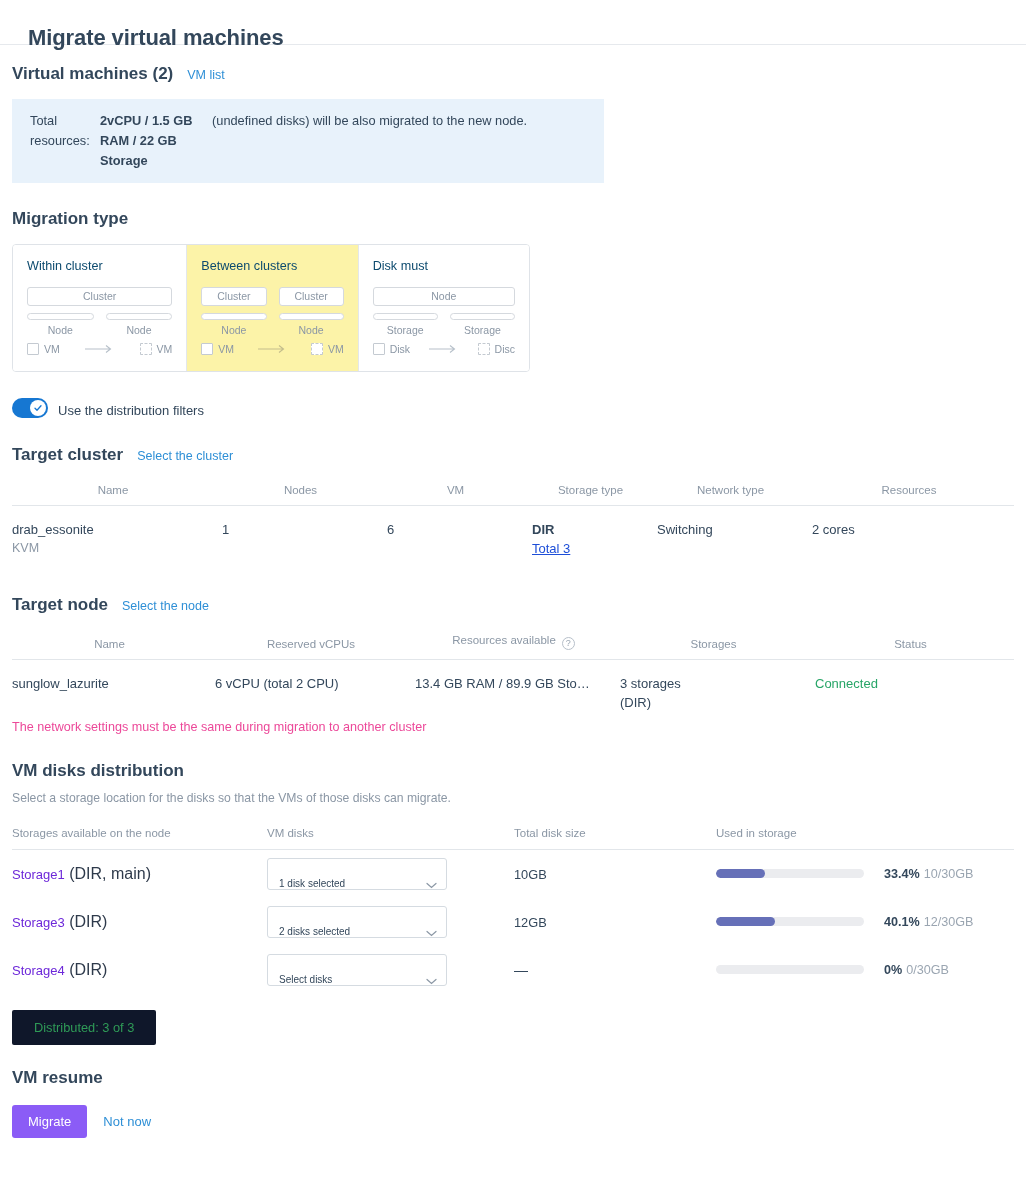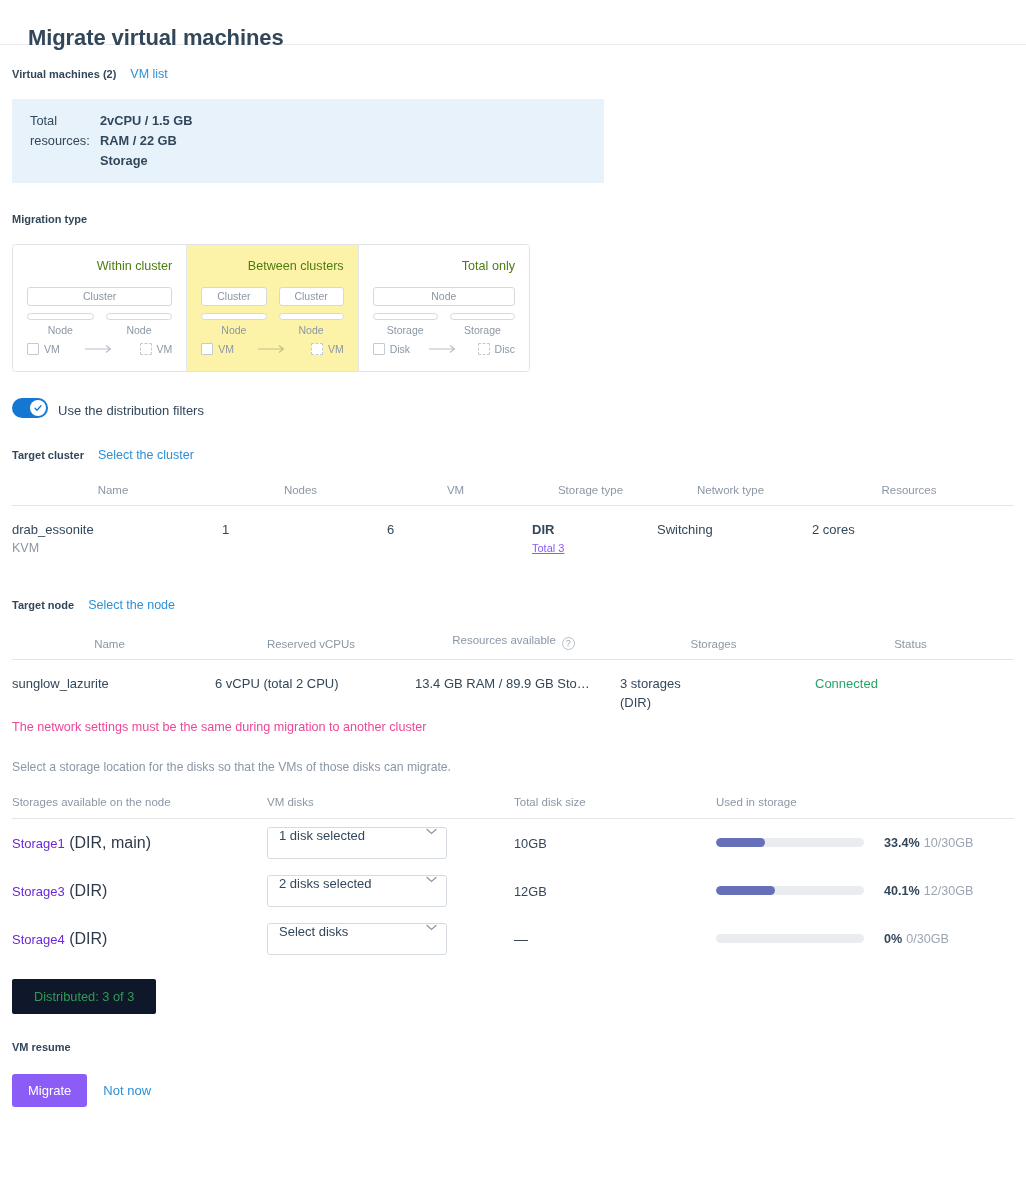--- a/index.html
+++ b/index.html
@@ -32,21 +32,21 @@
 
   .content { padding: 0 12px; }
 
   
   .section-head {
     display: flex;
     align-items: baseline;
     gap: 14px;
   }
   .section-title {
-    font-size: 11px;
+    font-size: 17px;
     font-weight: 700;
     color: #33475b;
     margin: 0;
     line-height: 22px;
   }
   .link {
     font-size: 12.5px;
     color: #2e8fd6;
     cursor: pointer;
     text-decoration: none;
@@ -82,23 +82,22 @@
     cursor: pointer;
     position: relative;
   }
   .mig-card + .mig-card { border-left: 1px solid #e3e7eb; }
   .mig-card.selected { background: #fcf3a8; }
   .mig-card.c1 { width: 174px; }
   .mig-card.c2 { width: 172px; }
   .mig-card.c3 { width: 172px; }
   .mig-card-title {
     font-size: 12.6px;
-    color: #4d7c0f;
+    color: #0c4a6e;
     margin-bottom: 14px;
-    text-align: right;
   }
   .diagram { }
   .box-row { display: flex; gap: 12px; }
   .cluster-box {
     border: 1px solid #d5d9de;
     border-radius: 3px;
     height: 19px;
     line-height: 17px;
     text-align: center;
     font-size: 10.5px;
@@ -185,21 +184,21 @@
     vertical-align: bottom;
   }
   table.data td {
     font-size: 13px;
     color: #33475b;
     padding: 14px 8px 0 0;
     vertical-align: top;
   }
   .sub { font-size: 12.5px; color: #8b97a5; line-height: 19px; }
   .sub-link {
-    font-size: 11px; color: #8b5cf6;
+    font-size: 13px; color: #1d4ed8;
     text-decoration: underline; cursor: pointer; line-height: 19px;
   }
   .cell-main { line-height: 19px; }
   .status-ok { color: #27a567; }
   .truncate { white-space: nowrap; overflow: hidden; text-overflow: ellipsis; }
   .help-ico {
     display: inline-flex; align-items: center; justify-content: center;
     width: 13px; height: 13px; border-radius: 50%;
     border: 1px solid #b7c0ca; color: #9aa5b1;
     font-size: 9px; line-height: 11px; margin-left: 6px;
@@ -226,23 +225,23 @@
   }
   .disk-table td { padding: 0; vertical-align: middle; }
   .disk-row-h { height: 48px; }
   .store-name { font-size: 13px; color: #6d28d9; }
 
   .select {
     width: 180px; height: 32px;
     border: 1px solid #d5dbe1;
     border-radius: 3px;
     background: #fff;
-    display: flex; align-items: flex-start;
+    display: flex; align-items: flex-end;
     padding: 0 9px 0 11px;
-    font-size: 13px; color: #33475b;
+    font-size: 10px; color: #33475b;
     cursor: pointer;
     justify-content: space-between;
   }
   .chev { color: #8b97a5; flex: none; }
 
   .size-txt { font-size: 12.8px; color: #33475b; }
   .dash { font-size: 14px; color: #33475b; }
 
   .usage-cell { display: flex; align-items: center; gap: 0; }
   .bar-track {
@@ -296,20 +295,21 @@
 
   <div style="margin-top:18px;">
     <div class="section-head">
       <h2 class="section-title">Virtual machines (2)</h2>
       <a class="link">VM list</a>
     </div>
 
     <div class="info-banner">
       <div class="ib-label">Total resources:</div>
       <div class="ib-value">2vCPU / 1.5 GB RAM / 22 GB Storage</div>
+      <div class="ib-note">(undefined disks) will be also migrated to the new node.</div>
     </div>
   </div>
 
   <div style="margin-top:25px;">
     <h2 class="section-title">Migration type</h2>
 
     <div class="mig-wrap">
 
       <div class="mig-card c1">
         <div class="mig-card-title">Within cluster</div>
@@ -366,21 +366,21 @@
               </svg>
             <div class="vm-chip">
               <span class="vm-sq dashed"></span>
               <span>VM</span>
             </div>
           </div>
         </div>
       </div>
 
       <div class="mig-card c3">
-        <div class="mig-card-title">Total only</div>
+        <div class="mig-card-title">Disk must</div>
         <div class="diagram">
           <div class="box-row">
             <div class="cluster-box wide">Node</div>
           </div>
           <div class="pill-row">
             <div class="node-pill"></div>
             <div class="node-pill"></div>
           </div>
           <div class="label-row">
             <div class="node-label">Storage</div>
@@ -524,20 +524,21 @@
             </td>
           </tr>
         </tbody>
       </table>
     </div>
 
     <div class="warn-text">The network settings must be the same during migration to another cluster</div>
   </div>
 
   <div style="margin-top:26px;">
+    <h2 class="section-title">VM disks distribution</h2>
     <div class="desc">Select a storage location for the disks so that the VMs of those disks can migrate.</div>
 
     <table class="disk-table">
       <colgroup>
         <col style="width:255px">
           <col style="width:247px">
           <col style="width:202px">
           <col style="width:auto">
       </colgroup>
       <thead>

